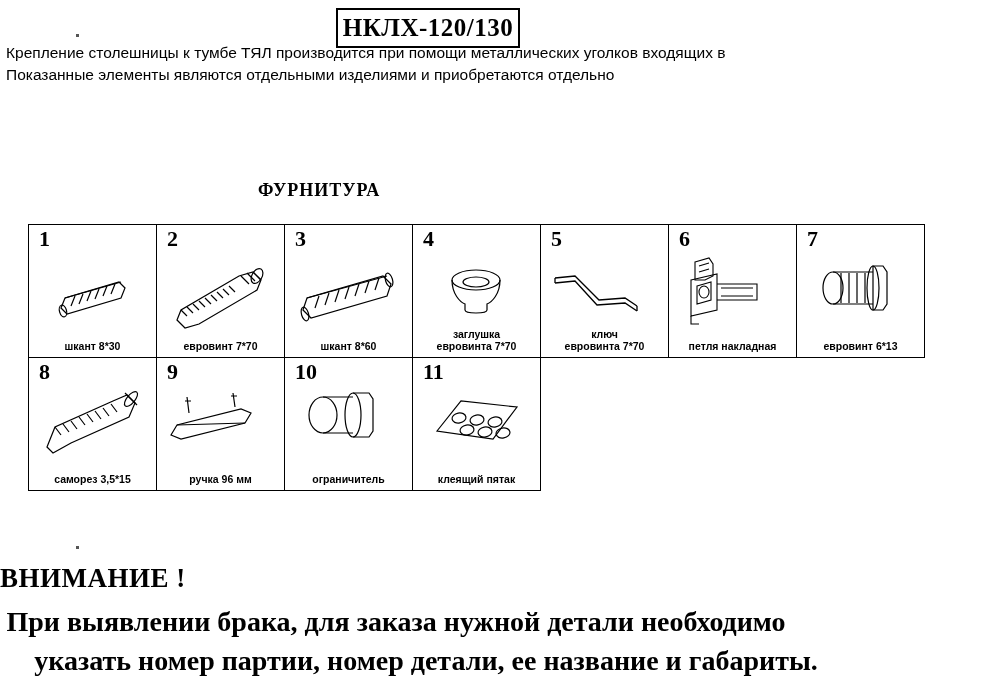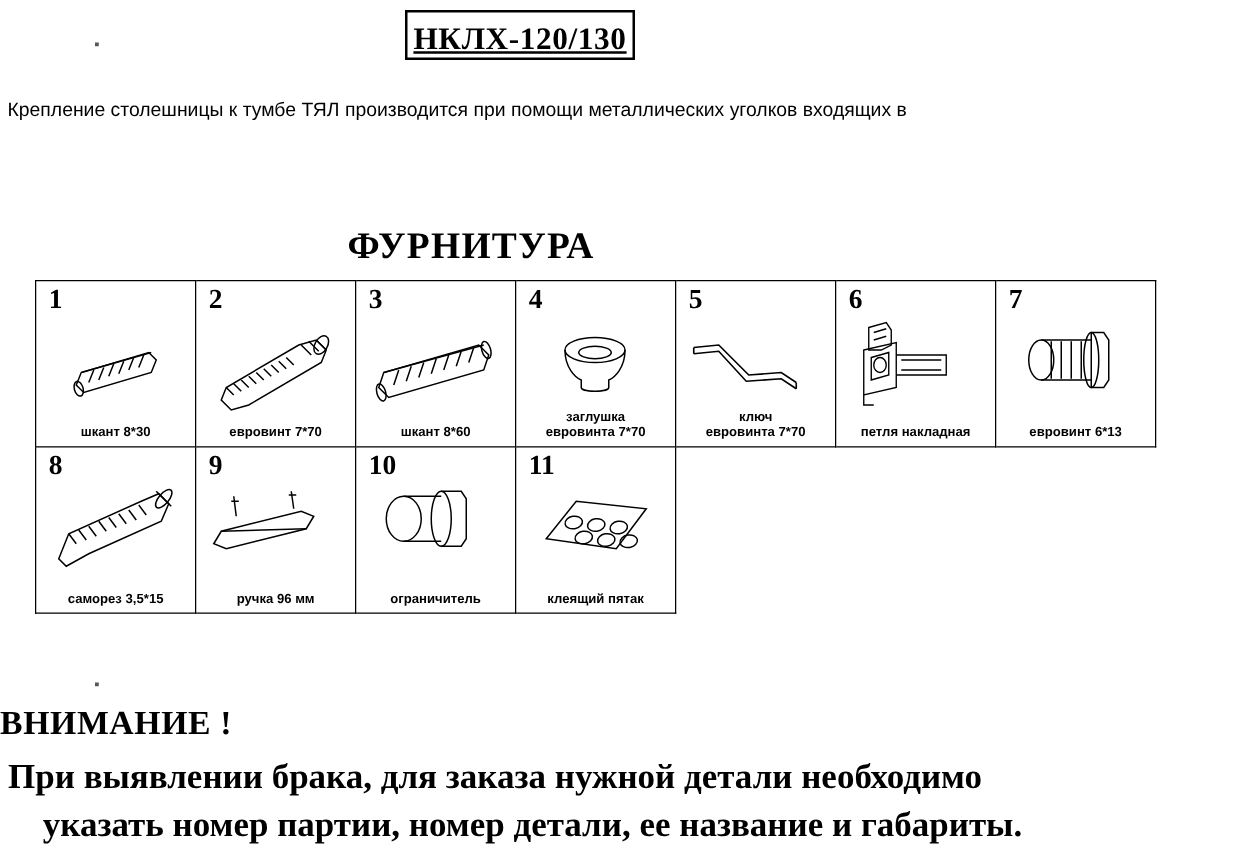--- a/index.html
+++ b/index.html
@@ -13,56 +13,54 @@
     position: relative;
     font-family: "Liberation Serif", serif;
     color: #000000;
     overflow: hidden;
   }
 
   
   .title-box {
     position: absolute;
     top: 8px;
-    left: 324px;
+    left: 336px;
     width: 180px;
     height: 36px;
     border: 2px solid #000;
     display: flex;
-    align-items: flex-end;
+    align-items: center;
     justify-content: center;
-    text-decoration: underline;
   }
   .title-box .title-text {
     font-family: "Liberation Serif", serif;
     font-size: 25px;
     font-weight: bold;
     letter-spacing: 0.5px;
   }
 
   
   .intro {
     position: absolute;
     top: 42px;
     left: 6px;
     width: 982px;
     font-family: "Liberation Sans", sans-serif;
     font-size: 15.5px;
     line-height: 22px;
-    margin-top: 36px;
   }
   .intro .line { white-space: nowrap; }
 
   
   .section-heading {
     position: absolute;
     top: 180px;
-    left: 278px;
-    font-family: "Liberation Serif", serif;
-    font-size: 30px;
+    left: 258px;
+    font-family: "Liberation Serif", serif;
+    font-size: 18px;
     font-weight: bold;
     letter-spacing: 1px;
   }
 
   
   .parts-table {
     position: absolute;
     top: 224px;
     left: 28px;
     width: 890px;
@@ -149,20 +147,21 @@
 </style>
 </head>
 <body>
 
 <div class="title-box">
   <span class="title-text">НКЛХ-120/130</span>
 </div>
 
 <div class="intro">
   <div class="line">Крепление столешницы к тумбе ТЯЛ производится при помощи металлических уголков входящих в</div>
+  <div class="line">Показанные элементы являются отдельными изделиями и приобретаются отдельно</div>
 </div>
 
 <div class="dot-mark" style="top:34px;left:76px;"></div>
 <div class="dot-mark" style="top:546px;left:76px;"></div>
 
 <div class="section-heading">ФУРНИТУРА</div>
 
 <table class="parts-table">
   <tbody>
       <tr>

